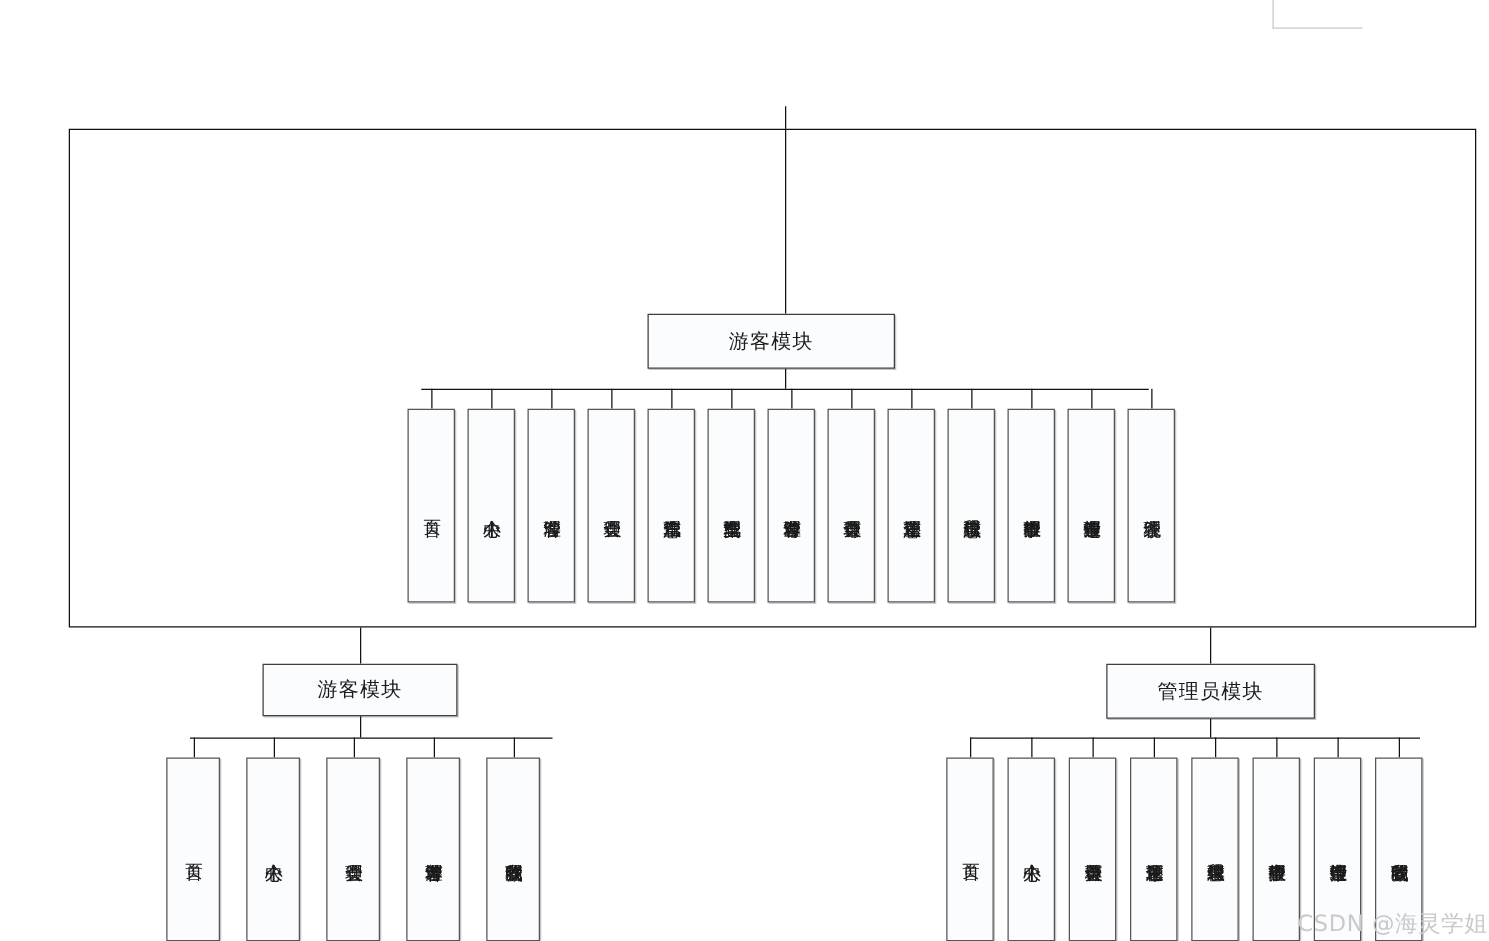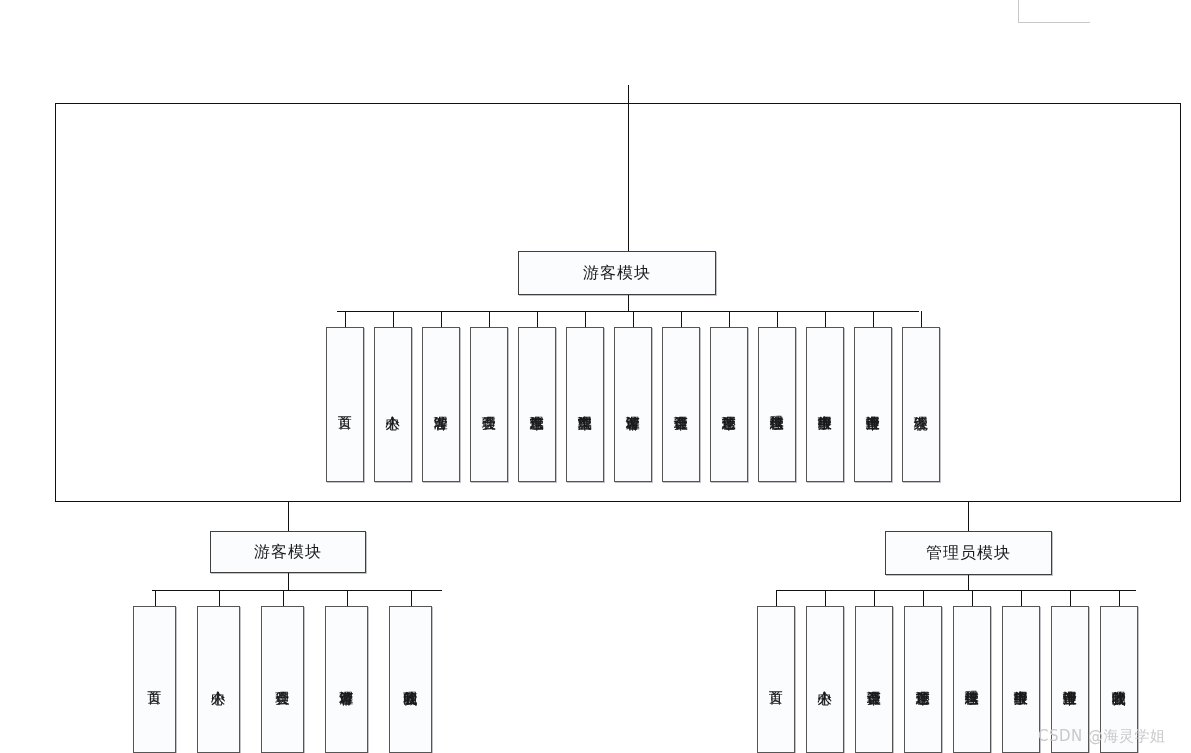--- a/index.html
+++ b/index.html
@@ -77,21 +77,21 @@
   .artifact {
     position: absolute;
     box-sizing: border-box;
     border-left: 1px solid #c8c8c8;
     border-bottom: 1px solid #c8c8c8;
   }
 
   
   .watermark {
     position: absolute;
-    font-size: 15px;
+    font-size: 18px;
     color: #c9c9c9;
     white-space: nowrap;
     letter-spacing: 0.5px;
     font-family: "DejaVu Sans", "Liberation Sans", sans-serif;
   }
 </style>
 </head>
 <body>
 
 <div id="canvas">

